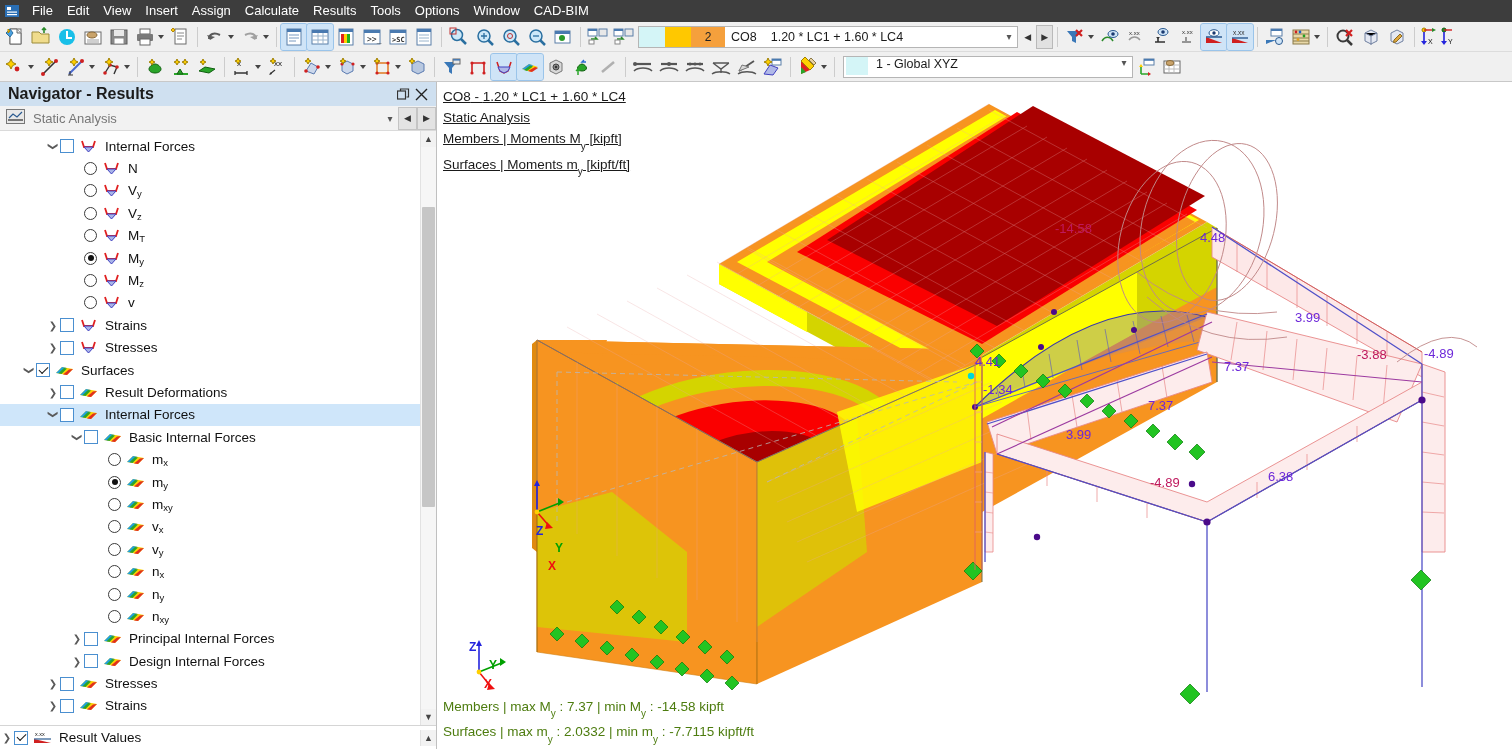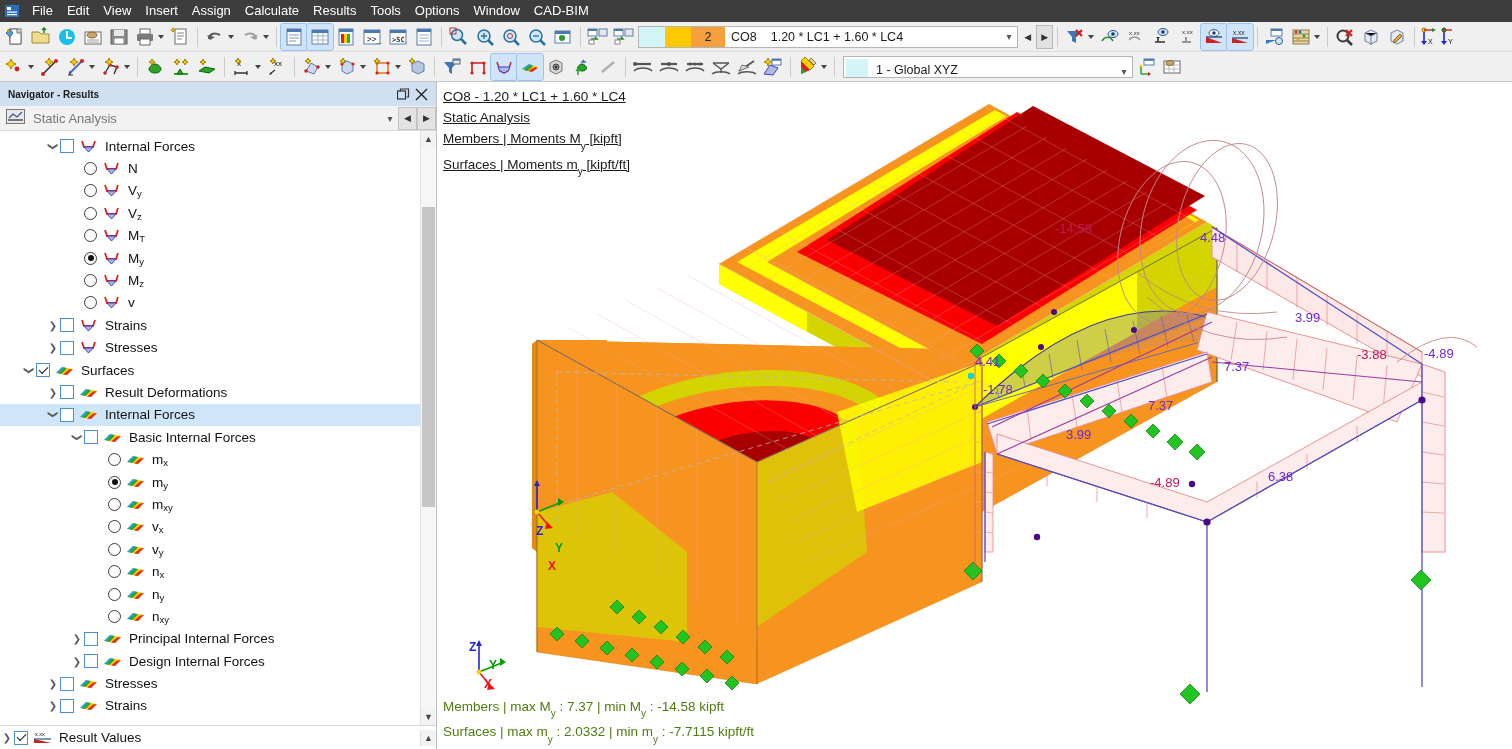--- a/index.html
+++ b/index.html
@@ -89,21 +89,21 @@
     width: 16px; display: flex; align-items: center; justify-content: center;
     font-size: 10px; color: #555;
   }
   .nav-arrow-btn {
     width: 17px; height: 24px; display: flex; align-items: center; justify-content: center;
     font-size: 9px; color: #333;
   }
   .nav-arrow-btn.raised { background: #e1e1e1; border: 1px solid #b9b9b9; }
 
   .cs-combo {
-    display: flex; align-items: flex-end;
+    display: flex; align-items: flex-start;
     height: 22px; width: 290px;
     background: #ffffff;
     border: 1px solid #b5b5b5;
     margin-left: 4px; flex: 0 0 auto;
   }
   .cs-swatch { width: 22px; height: 18px; background: #d4f5f7; margin: 0 2px; }
   .cs-label { flex: 1; font-size: 12.5px; padding-left: 6px; color: #1a1a1a; }
 
   
   .main { flex: 1 1 auto; display: flex; min-height: 0; }
@@ -114,21 +114,21 @@
     display: flex; flex-direction: column;
     background: #ffffff;
     border-right: 1px solid #c0c0c0;
     min-height: 0;
   }
   .nav-title {
     height: 24px; flex: 0 0 24px;
     background: #cfe0f0;
     display: flex; align-items: center;
     padding: 0 6px 0 8px;
-    font-size: 10px; font-weight: bold; color: #1b1b1b;
+    font-size: 16px; font-weight: bold; color: #1b1b1b;
   }
   .nav-title .spacer { flex: 1; }
   .nav-title .tbtn {
     width: 18px; height: 18px; display: flex; align-items: center; justify-content: center;
     font-size: 13px; color: #333;
   }
   .nav-sub {
     height: 25px; flex: 0 0 25px;
     background: #f2f2f2;
     border-bottom: 1px solid #dadada;
@@ -1519,21 +1519,21 @@
         <span class="axis-l" style="left: 47px; top: 595px; color: rgb(239, 16, 16);">X</span>
       </div>
     <div id="result-labels">
         <span class="vlabel blue" style="left: 618px; top: 139px;">-14.58</span>
         <span class="vlabel red" style="left: 763px; top: 148px;">4.48</span>
         <span class="vlabel red" style="left: 858px; top: 228px;">3.99</span>
         <span class="vlabel red" style="left: 787px; top: 277px;">7.37</span>
         <span class="vlabel blue" style="left: 920px; top: 265px;">-3.88</span>
         <span class="vlabel red" style="left: 987px; top: 264px;">-4.89</span>
         <span class="vlabel red" style="left: 538px; top: 272px;">4.41</span>
-        <span class="vlabel red" style="left: 546px; top: 300px;">-1.78</span>
+        <span class="vlabel red" style="left: 546px; top: 300px;">-1.34</span>
         <span class="vlabel red" style="left: 711px; top: 316px;">7.37</span>
         <span class="vlabel red" style="left: 629px; top: 345px;">3.99</span>
         <span class="vlabel red" style="left: 831px; top: 387px;">6.38</span>
         <span class="vlabel blue" style="left: 713px; top: 393px;">-4.89</span>
       </div>
 
     <div class="vp-foot">
       <div>
         <span>Members | max M</span><sub>y</sub><span> : 7.37 | min M</span><sub>y</sub><span> : -14.58 kipft</span>
       </div>

